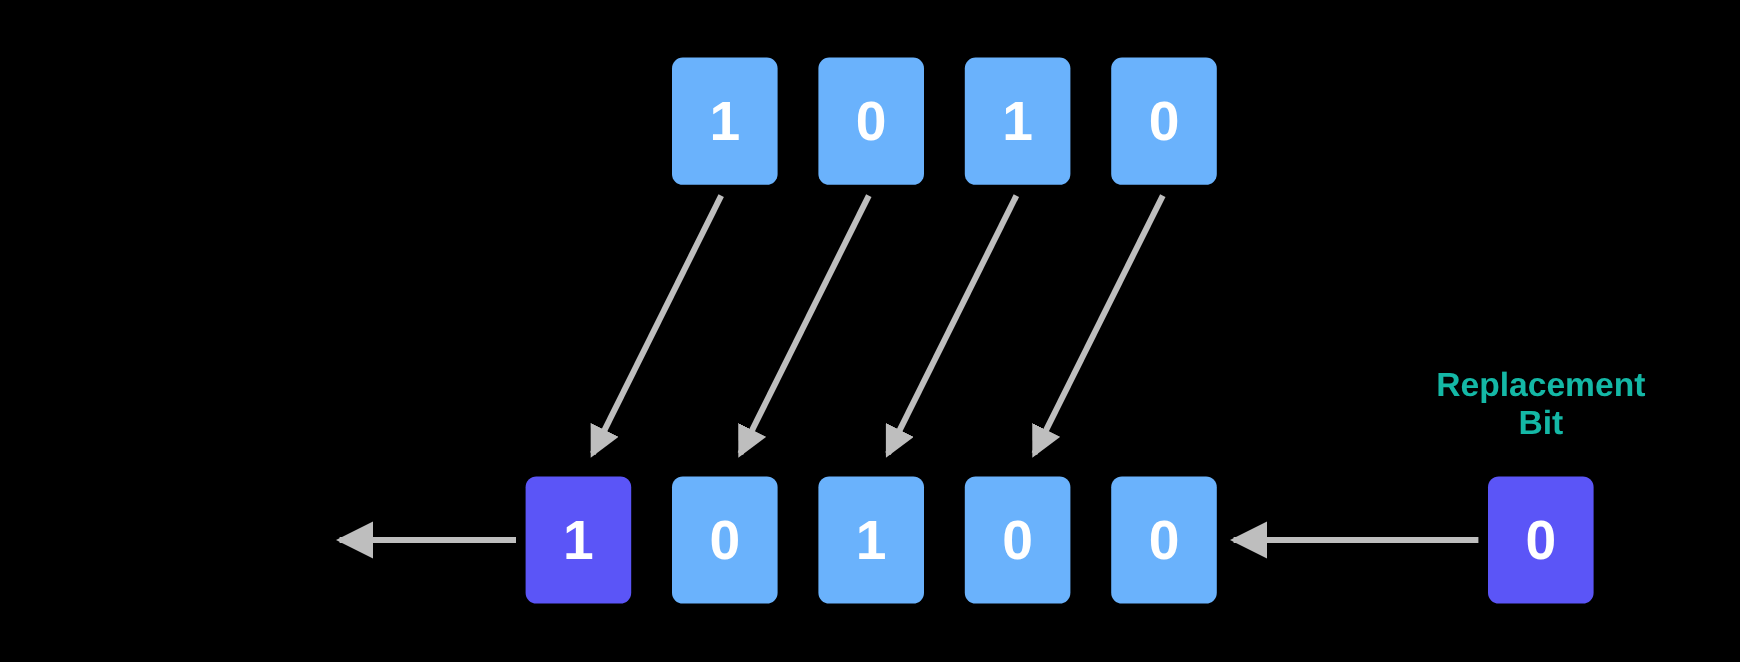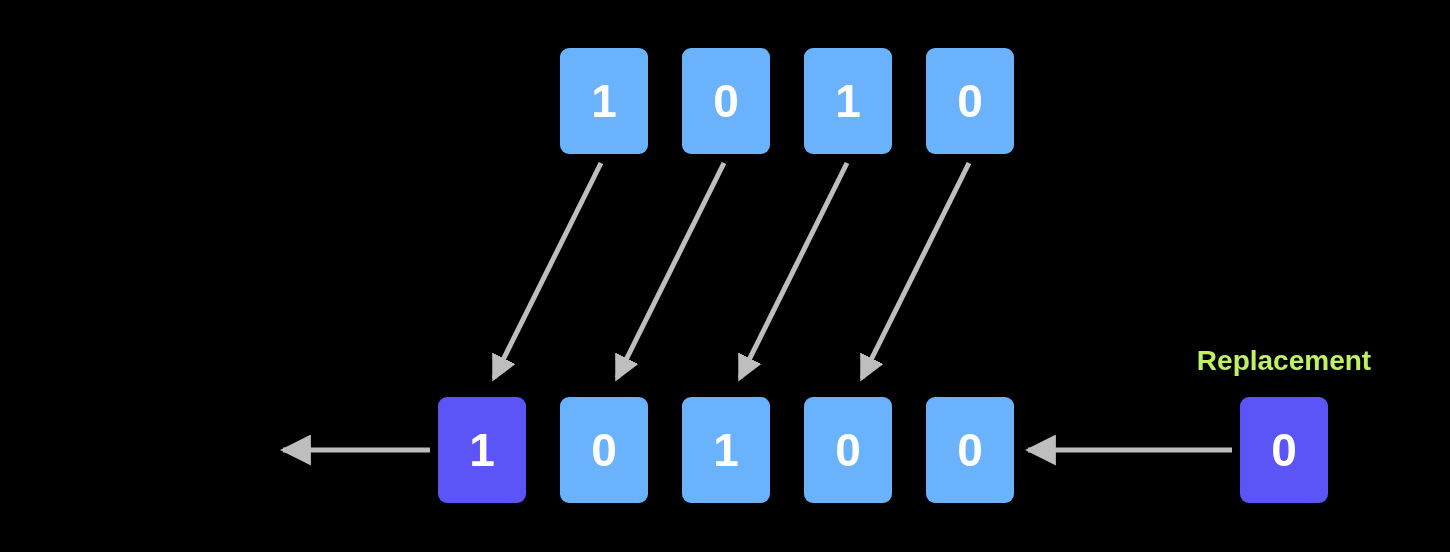--- a/index.html
+++ b/index.html
@@ -27,24 +27,23 @@
     font-size: 46px;
     font-weight: 700;
     line-height: 1;
     box-sizing: border-box;
   }
   .bitcell.blue  { background: #6AB2FC; }
   .bitcell.purple{ background: #5B55F7; }
 
   .diagram-label {
     position: absolute;
-    color: #bef264;
+    color: #14b8a6;
     font-weight: 700;
     line-height: 1.15;
-    margin-top: 40px;
   }
   #discarded-label {
     left: 54px;
     top: 429px;
     font-size: 37px;
     letter-spacing: -0.3px;
     white-space: nowrap;
   }
   #replacement-label {
     left: 1148px;
@@ -117,16 +116,17 @@
   <div class="bitcell blue" style="left:926px; top:397px;">
     <span>0</span>
   </div>
 
   <div class="bitcell purple" style="left:1240px; top:397px;">
     <span>0</span>
   </div>
 
   <div class="diagram-label" id="replacement-label">
     <div>Replacement</div>
+    <div>Bit</div>
   </div>
 
 
 </div>
 
 </body></html>

